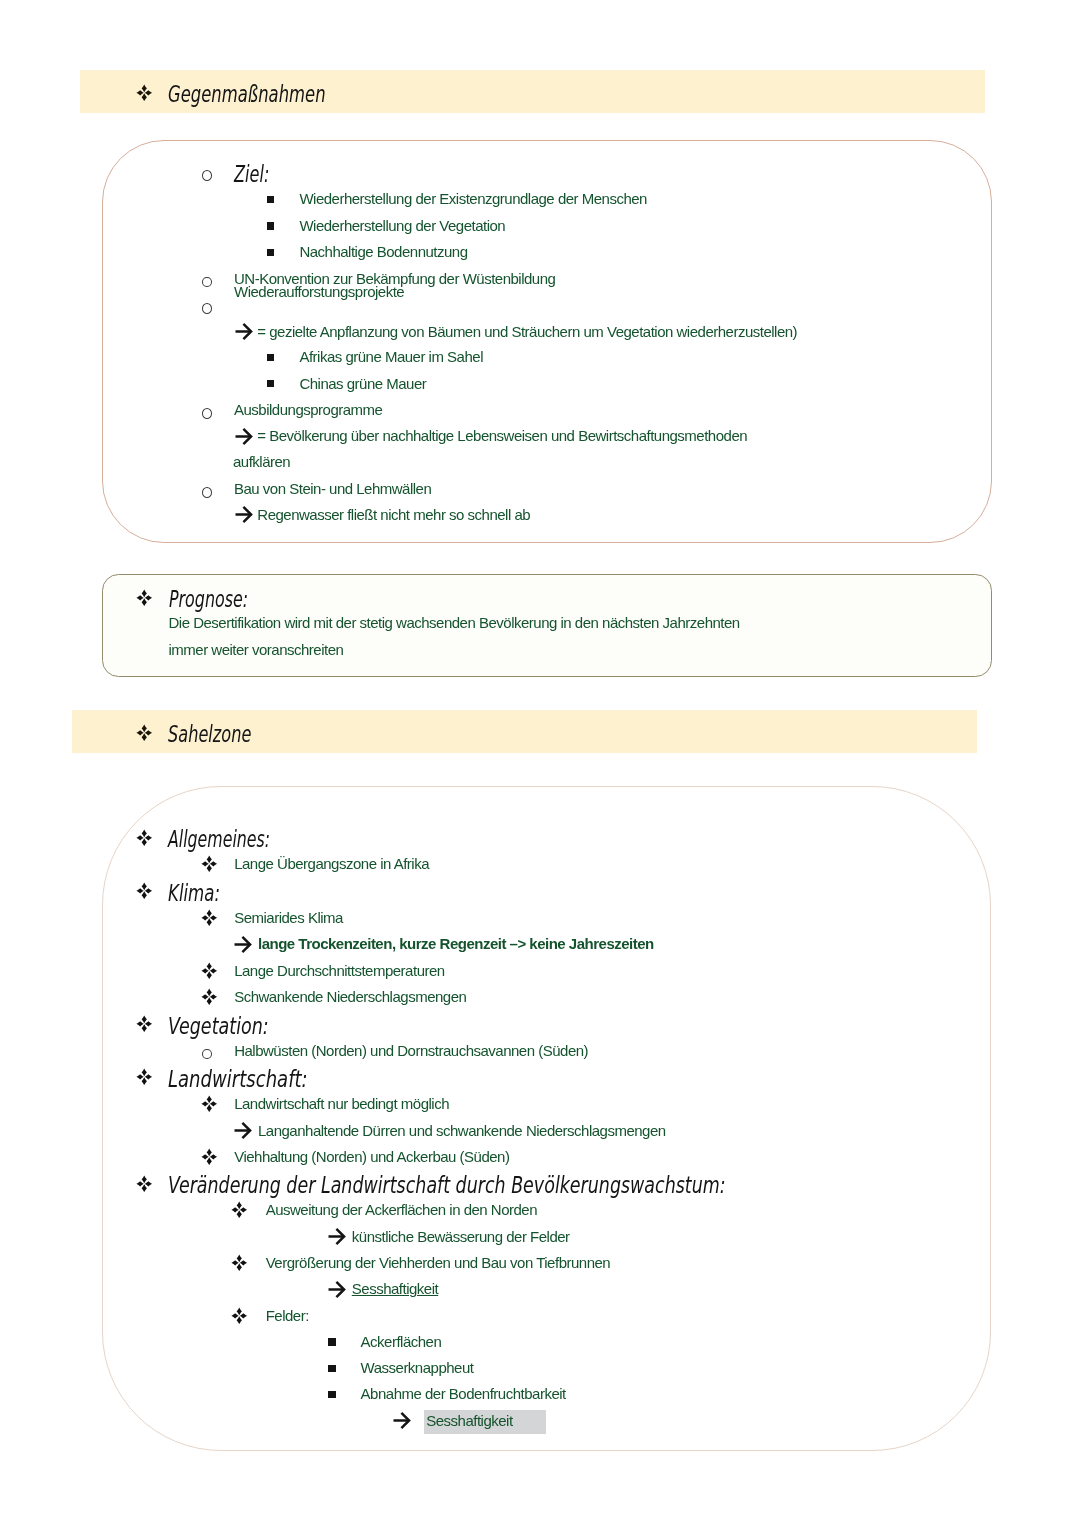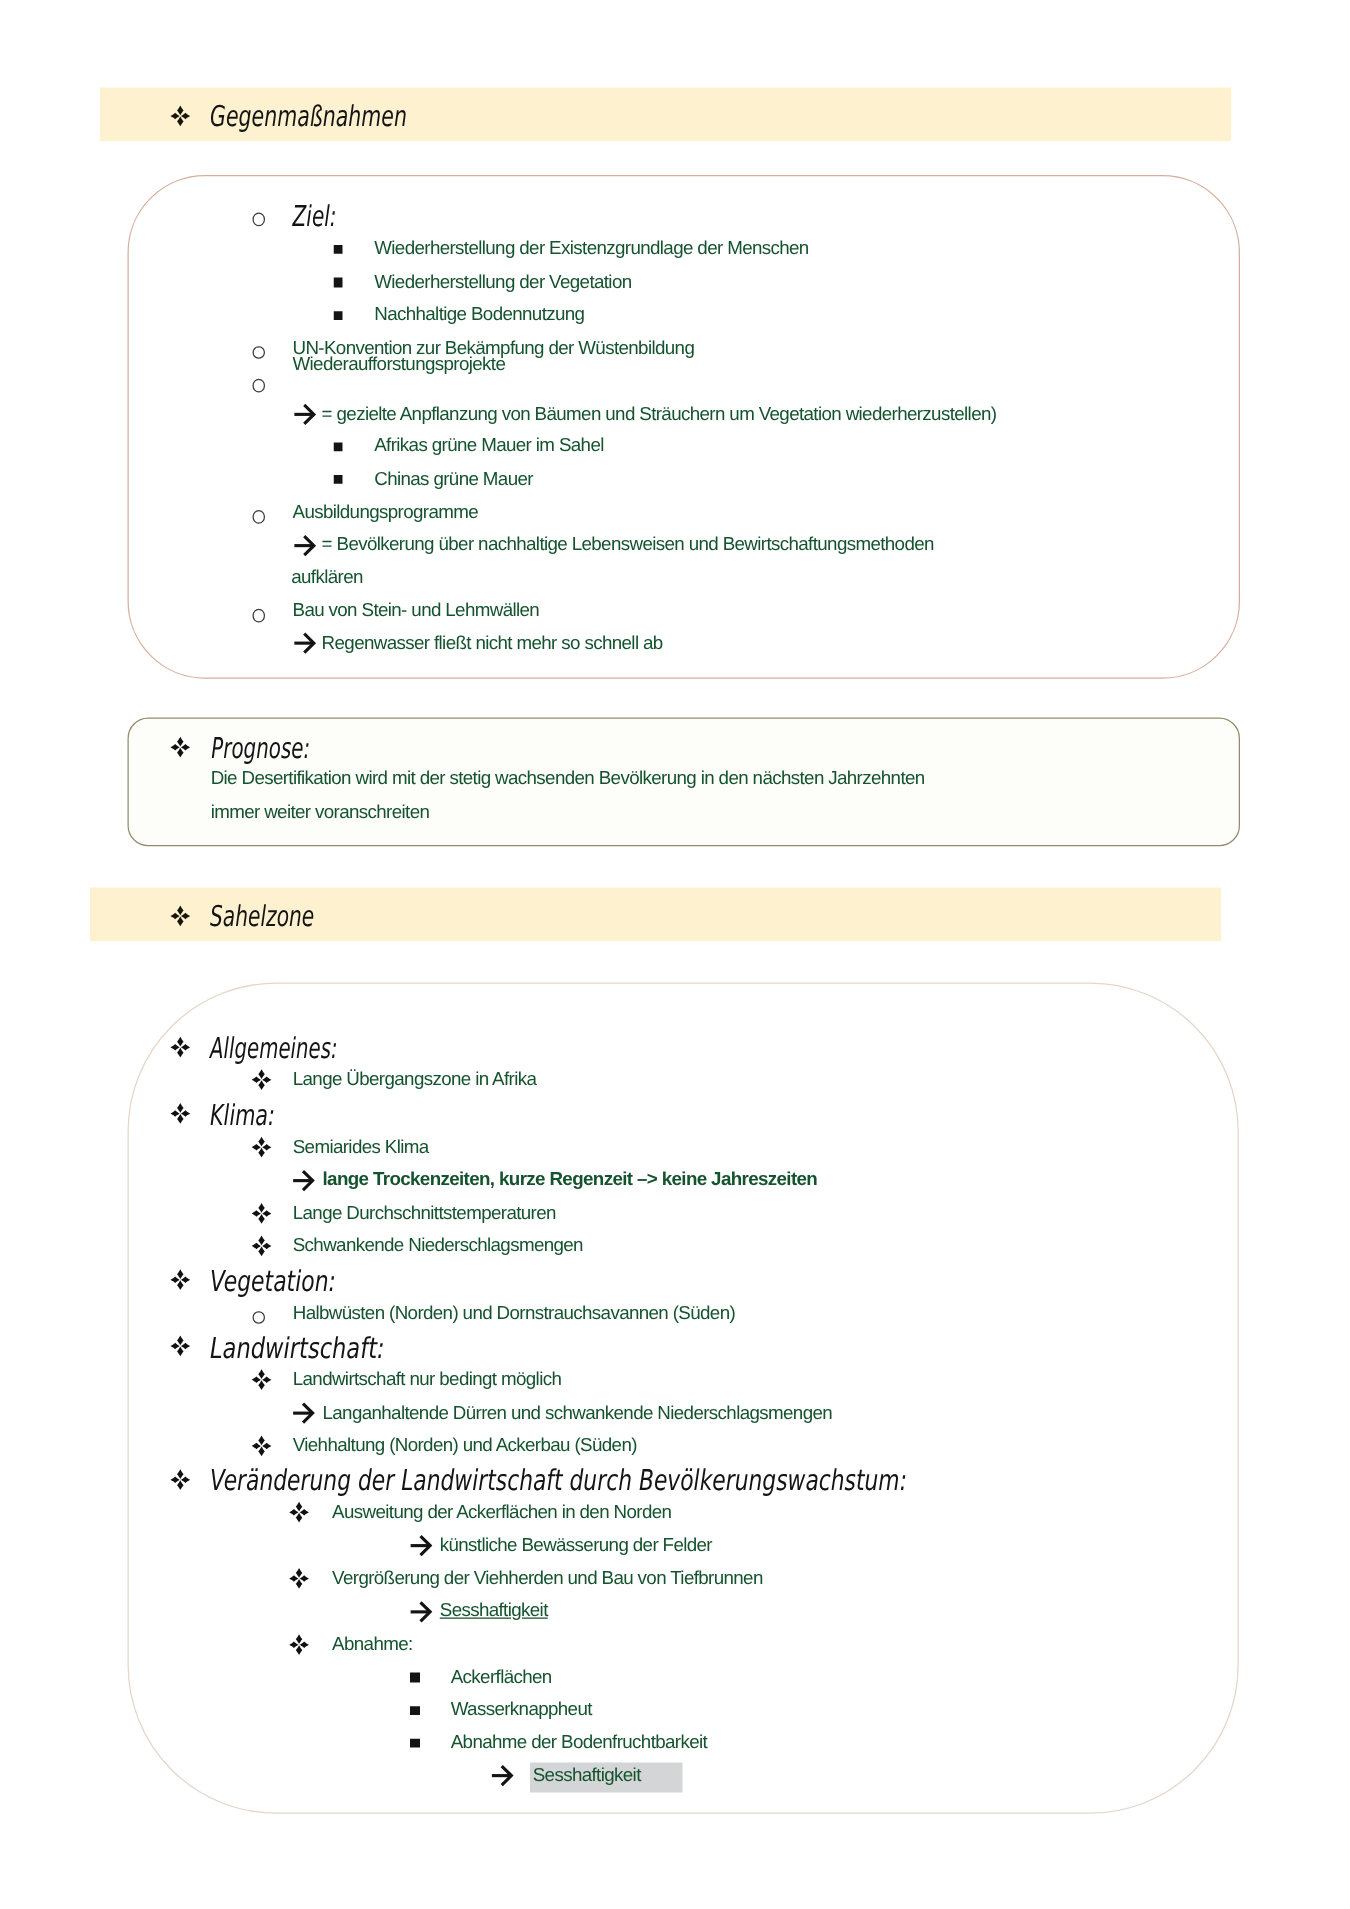--- a/index.html
+++ b/index.html
@@ -304,21 +304,21 @@
       <span class="bullet" style="left: 231px; top: 1306.9px; width: 16.5px; height: 17.5px;">
         <svg width="16.5" height="17.5" viewBox="0 0 15 16">
           <g fill="#111111">
             <path d="M7.5 0.4 C8.45 2.15 8.85 2.75 9.9 3.95 C8.85 5.15 8.45 5.75 7.5 7.5 C6.55 5.75 6.15 5.15 5.1 3.95 C6.15 2.75 6.55 2.15 7.5 0.4 Z"></path>
             <path d="M7.5 8.5 C8.45 10.25 8.85 10.85 9.9 12.05 C8.85 13.25 8.45 13.85 7.5 15.6 C6.55 13.85 6.15 13.25 5.1 12.05 C6.15 10.85 6.55 10.25 7.5 8.5 Z"></path>
             <path d="M0.3 8 C2.0 7.0 2.6 6.65 3.75 5.6 C4.9 6.65 5.5 7.0 7.0 8 C5.5 9.0 4.9 9.35 3.75 10.4 C2.6 9.35 2.0 9.0 0.3 8 Z"></path>
             <path d="M8.0 8 C9.5 7.0 10.1 6.65 11.25 5.6 C12.4 6.65 13.0 7.0 14.7 8 C13.0 9.0 12.4 9.35 11.25 10.4 C10.1 9.35 9.5 9.0 8.0 8 Z"></path>
           </g>
         </svg>
       </span>
-      <span class="txt" style="left: 265.7px; top: 1306.6px;">Abnahme:</span>
+      <span class="txt" style="left: 265.7px; top: 1306.6px;">Felder:</span>
       <span class="bullet" style="left: 328.3px; top: 1338.4px; width: 7.3px; height: 7.3px; background: rgb(20, 20, 20);"></span>
       <span class="txt" style="left: 360.6px; top: 1332.8px;">Ackerflächen</span>
       <span class="bullet" style="left: 328.3px; top: 1364.6px; width: 7.3px; height: 7.3px; background: rgb(20, 20, 20);"></span>
       <span class="txt" style="left: 360.6px; top: 1359px;">Wasserknappheut</span>
       <span class="bullet" style="left: 328.3px; top: 1390.9px; width: 7.3px; height: 7.3px; background: rgb(20, 20, 20);"></span>
       <span class="txt" style="left: 360.6px; top: 1385.3px;">Abnahme der Bodenfruchtbarkeit</span>
       <span class="bullet" style="left: 392.6px; top: 1412.1px; width: 17.8px; height: 17px;">
         <svg width="17.8" height="17" viewBox="0 0 17.8 17">
           <g fill="none" stroke="#141414" stroke-width="2.5">
             <path d="M0.5 8.5 H15.2"></path>

